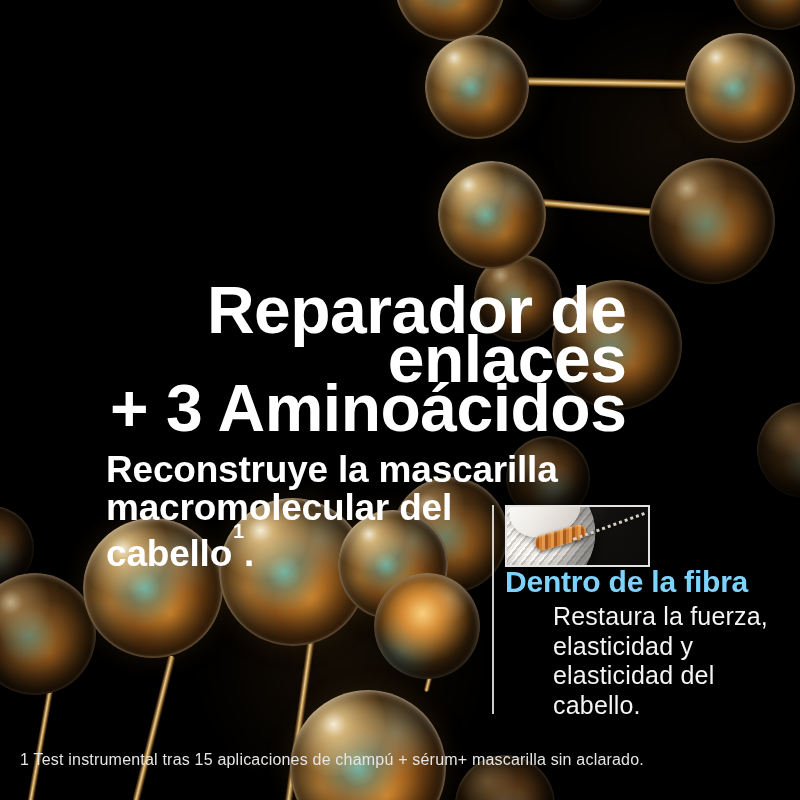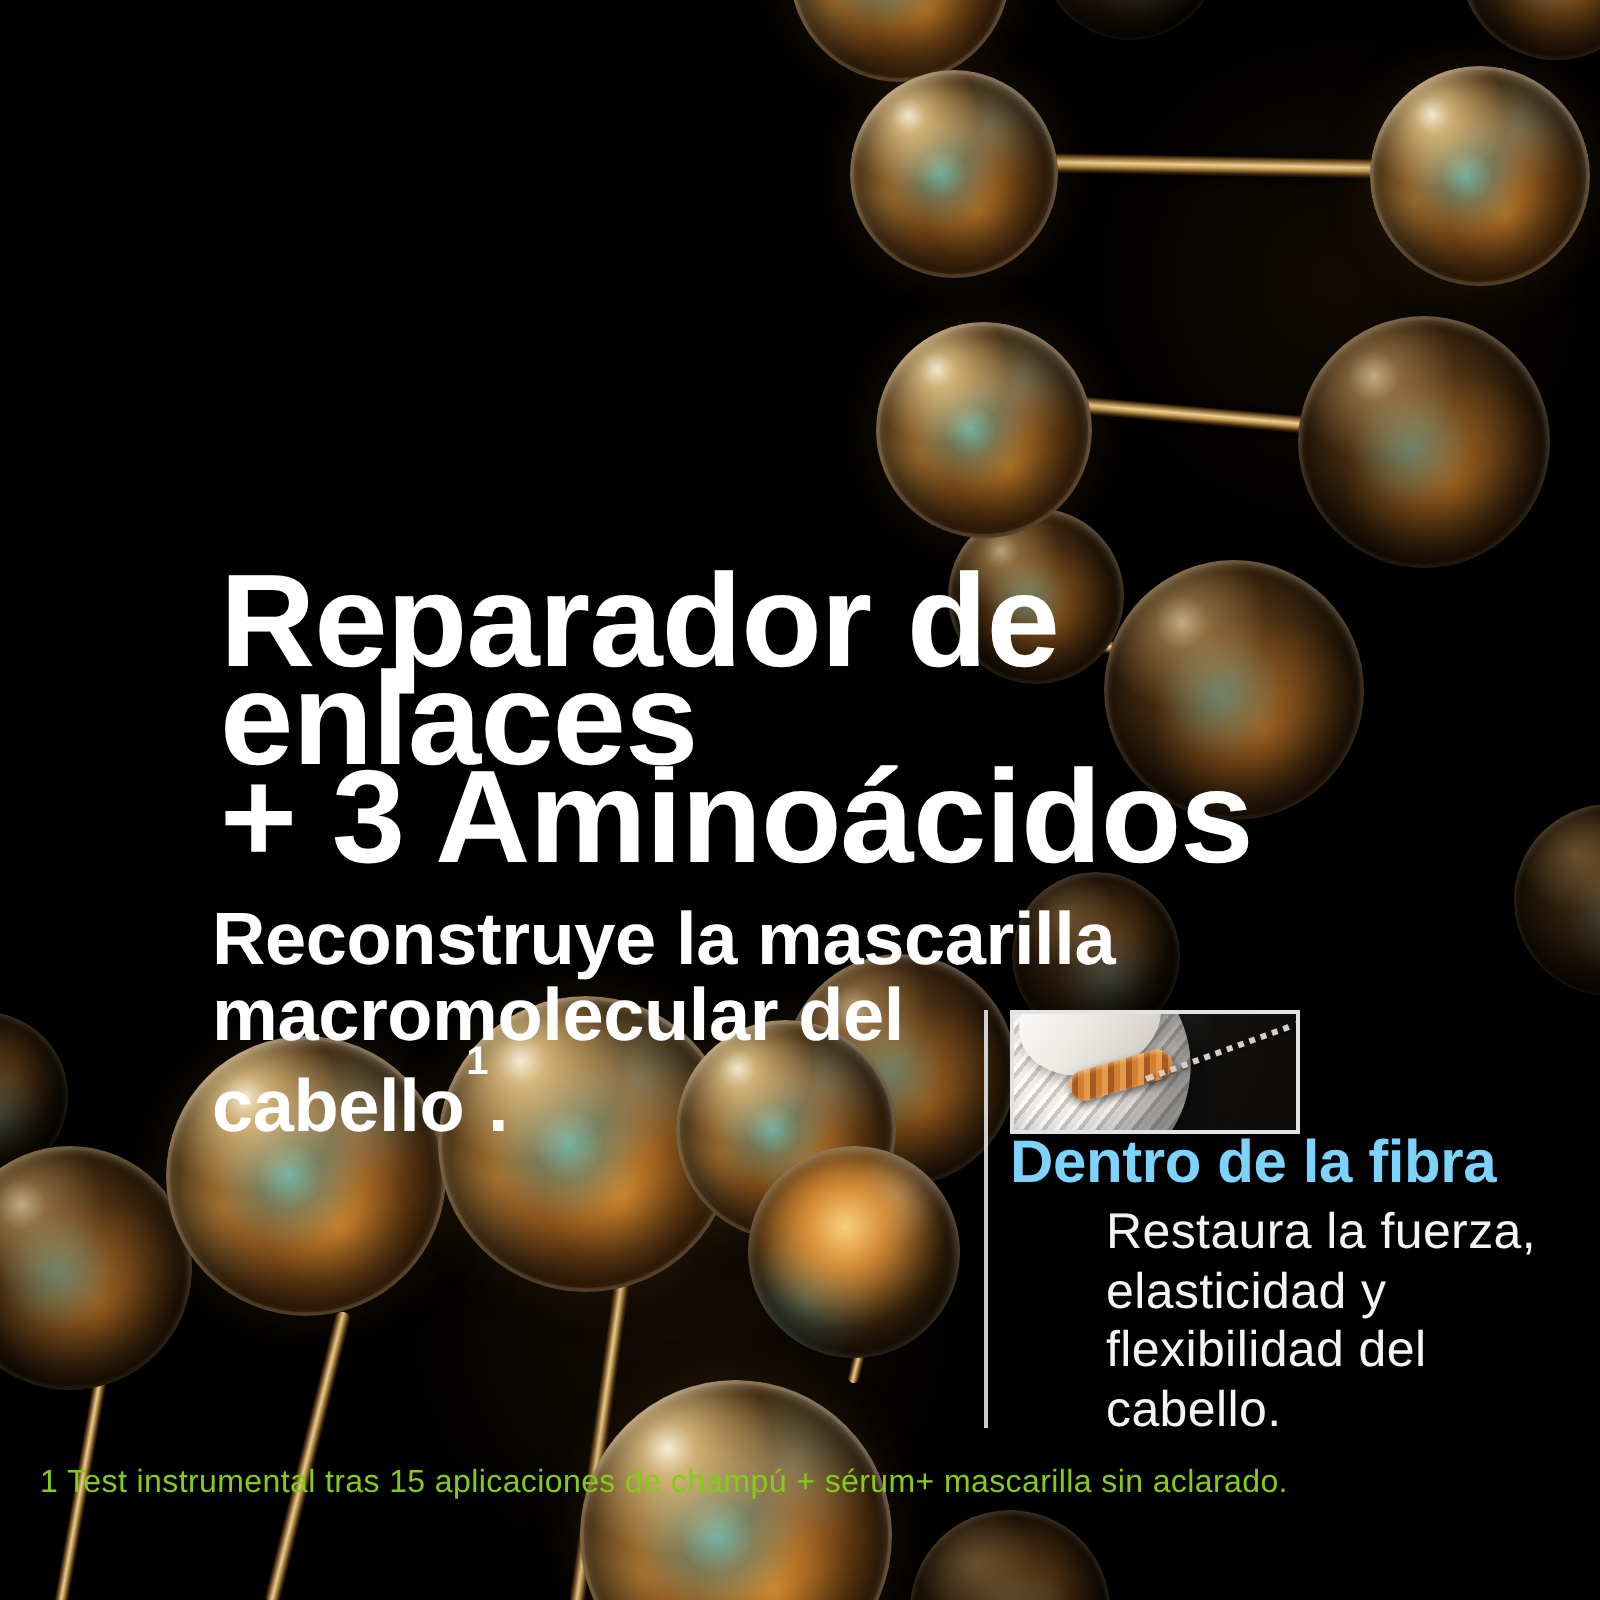--- a/index.html
+++ b/index.html
@@ -49,21 +49,21 @@
   }
   .rod{position:absolute;border-radius:5px;
     background:linear-gradient(180deg, rgba(25,15,5,.25) 0%, #7a5522 18%, #ecd096 45%, #c79b4e 62%, #3f2a0e 86%, rgba(20,12,4,.25) 100%);
     box-shadow:0 1px 4px rgba(0,0,0,.6);}
   .stem{position:absolute;border-radius:4px;transform-origin:top center;
     background:linear-gradient(90deg, rgba(20,12,4,.15) 0%, #6b4a1e 20%, #e9cb8e 46%, #caa35c 58%, #4a300f 84%, rgba(15,9,3,.15) 100%);}
   
   .badge{position:absolute;left:104px;top:230px;z-index:10;background:#fff;color:#0c0c0c;
     font-size:19px;font-weight:700;letter-spacing:.4px;padding:5px 11px 4px 11px;white-space:nowrap;}
   .headline{position:absolute;left:110px;top:286px;z-index:10;margin:0;color:#fff;
-    font-size:66px;font-weight:700;line-height:49px;letter-spacing:-.5px;}
+    font-size:66px;font-weight:700;line-height:49px;letter-spacing:-.5px;text-align:right;}
   .headline .hl{white-space:nowrap;}
   .subheadline{position:absolute;left:106px;top:451px;z-index:10;color:#fff;
     font-size:37px;font-weight:700;line-height:38px;letter-spacing:-.2px;}
   .subheadline div{white-space:nowrap;}
   .sup{font-size:20px;font-weight:700;position:relative;top:-15px;margin-left:1px;}
   .vrule{position:absolute;left:492px;top:505px;width:2px;height:209px;z-index:9;background:rgba(240,240,240,.85);}
   
   .inset{position:absolute;left:505px;top:505px;width:141px;height:58px;z-index:10;overflow:hidden;
     border:2px solid #e3e3e3;
     background:linear-gradient(115deg,#c7c2bc 0%,#8d8881 10%,#2e2b28 38%,#121110 62%,#0b0a09 100%);}
@@ -84,22 +84,22 @@
     box-shadow:0 2px 4px rgba(0,0,0,.55), inset 0 1px 2px rgba(255,220,170,.6);}
   .chain{position:absolute;left:66px;top:31px;width:84px;height:0;
     border-top:3px dotted #d6cec2;transform:rotate(-20deg);transform-origin:left center;
     filter:drop-shadow(0 1px 1px rgba(0,0,0,.6));}
   
   .panel-text{position:absolute;left:505px;top:567px;z-index:10;}
   .panel-title{color:#7dd3fc;font-size:30px;font-weight:700;line-height:30px;letter-spacing:-.2px;white-space:nowrap;}
   .panel-body{margin-top:5px;color:#f4f4f4;font-size:25px;font-weight:400;line-height:29.5px;letter-spacing:.2px;margin-left:48px;}
   .panel-body div{white-space:nowrap;}
   
-  .footnote{position:absolute;left:0;top:733px;width:664px;z-index:10;text-align:center;
-    color:#84cc16;font-size:16px;font-weight:400;letter-spacing:.2px;}
+  .footnote{position:absolute;left:0;top:751px;width:664px;z-index:10;text-align:center;
+    color:#e5e5e5;font-size:16px;font-weight:400;letter-spacing:.2px;}
 </style>
 </head>
 <body>
 
 <div id="stage">
 
   <div class="molecule">
 
     <div class="glow" style="left:180px;top:520px;width:320px;height:280px;background:radial-gradient(circle,rgba(110,70,25,.18),rgba(0,0,0,0) 70%);"></div>
     <div class="glow" style="left:520px;top:10px;width:300px;height:260px;background:radial-gradient(circle,rgba(110,70,25,.15),rgba(0,0,0,0) 70%);"></div>
@@ -156,20 +156,20 @@
     <div class="lamellae-cap"></div>
     <div class="ribbon"></div>
     <div class="chain"></div>
   </div>
 
   <div class="panel-text">
     <div class="panel-title">Dentro de la fibra</div>
     <div class="panel-body">
       <div>Restaura la fuerza,</div>
       <div>elasticidad y</div>
-      <div>flexibilidad del</div>
+      <div>elasticidad del</div>
       <div>cabello.</div>
     </div>
   </div>
 
   <div class="footnote">1 Test instrumental tras 15 aplicaciones de champú + sérum+ mascarilla sin aclarado.</div>
 
 </div>
 
 </body></html>

